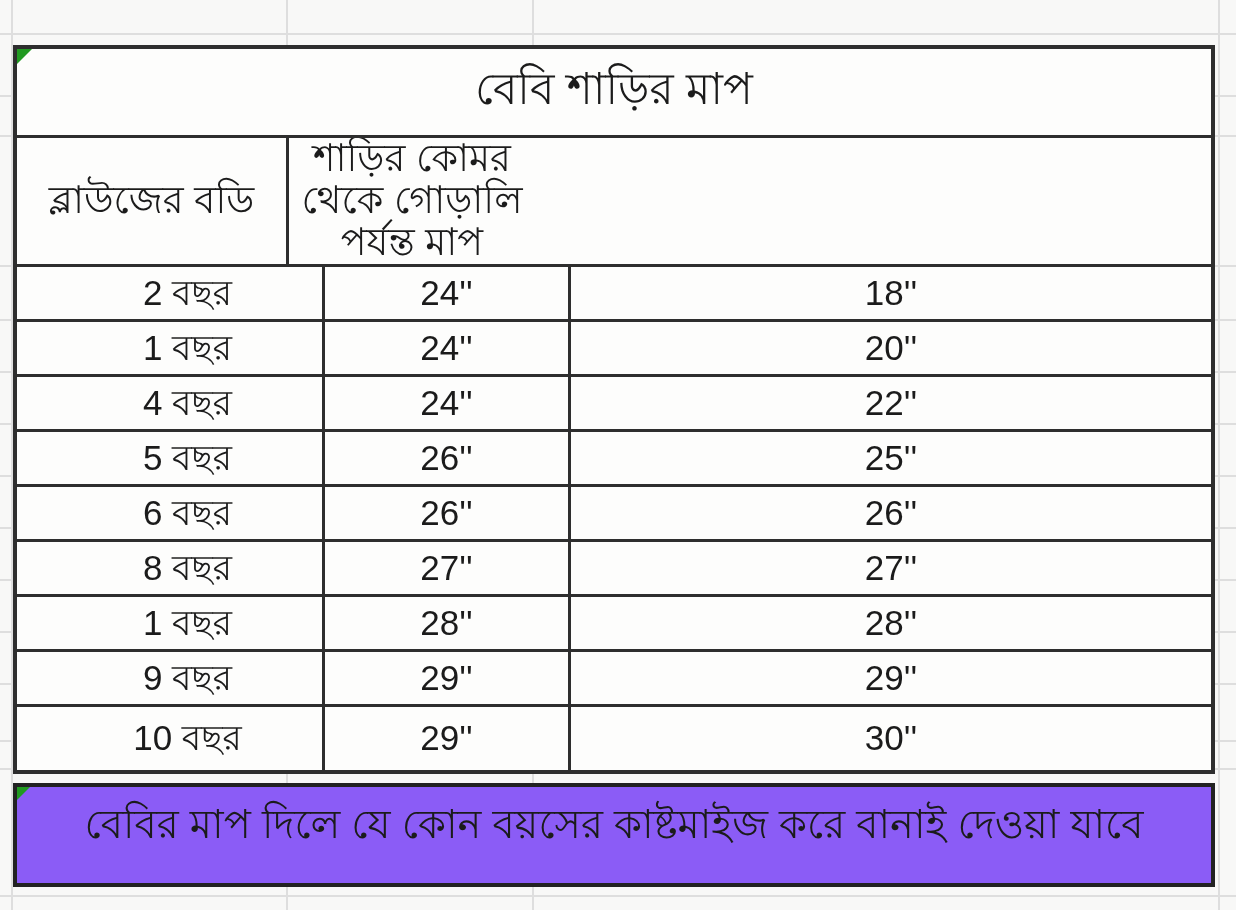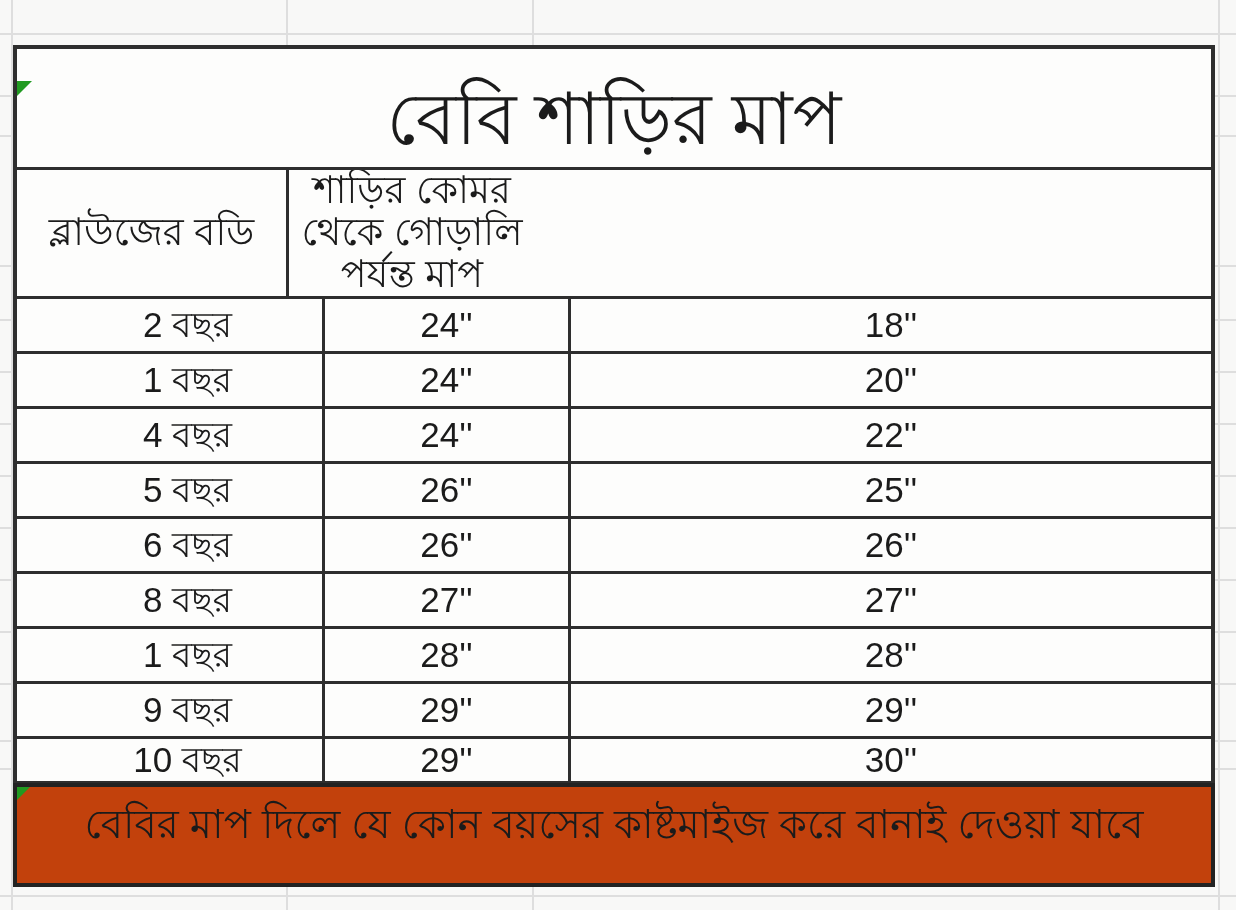--- a/index.html
+++ b/index.html
@@ -21,22 +21,21 @@
     background:#fdfdfc;
     border:4px solid #2e2e2e;
     box-sizing:border-box;
     z-index:2;
   }
   .title-row{
     position:relative;
     height:86px;
     border-bottom:3px solid #2e2e2e;
     display:flex;align-items:center;justify-content:center;
-    font-size:72px;
-    margin-top:32px;
+    font-size:44px;
   }
   .header-row,.data-row{
     display:grid;
     grid-template-columns:272px 246px auto;
   }
   .header-row{
     height:126px;
     border-bottom:3px solid #2e2e2e;
     font-size:38px;
   }
@@ -46,27 +45,27 @@
     text-align:center;
     line-height:1.1;
   }
   .cell.cb{border-right:3px solid #2e2e2e;}
   .data-row{
     height:52px;
     border-bottom:3px solid #2e2e2e;
     font-size:35px;
     padding-left:36px;
   }
-  .data-row:last-child{border-bottom:none;height:42px;}
+  .data-row:last-child{border-bottom:none;height:63px;}
 
   
   .note-cell{
     position:absolute;left:13px;top:783px;width:1202px;height:104px;
     box-sizing:border-box;
-    background:#c2410c;
+    background:#8b5cf6;
     border:4px solid #222222;
     display:flex;align-items:flex-start;justify-content:center;
     padding-top:6px;
     font-size:40px;
     z-index:2;
   }
   
   .err-tri{
     position:absolute;top:0;left:0;
     width:0;height:0;

